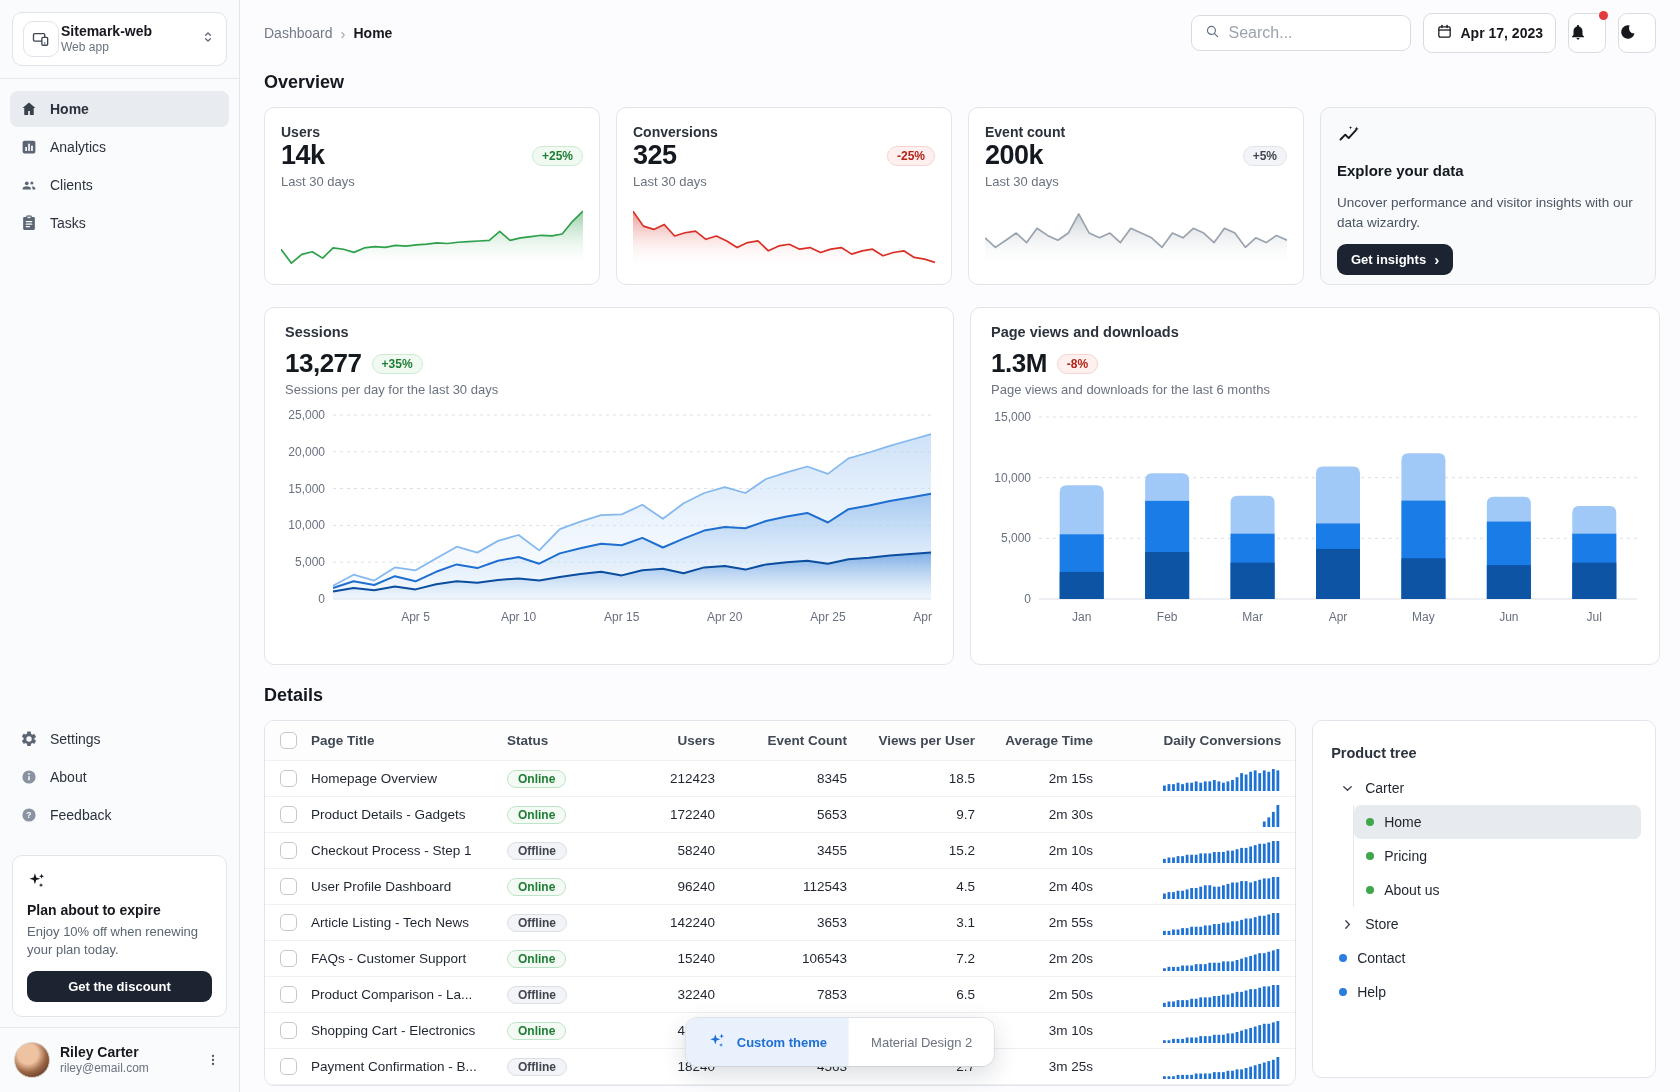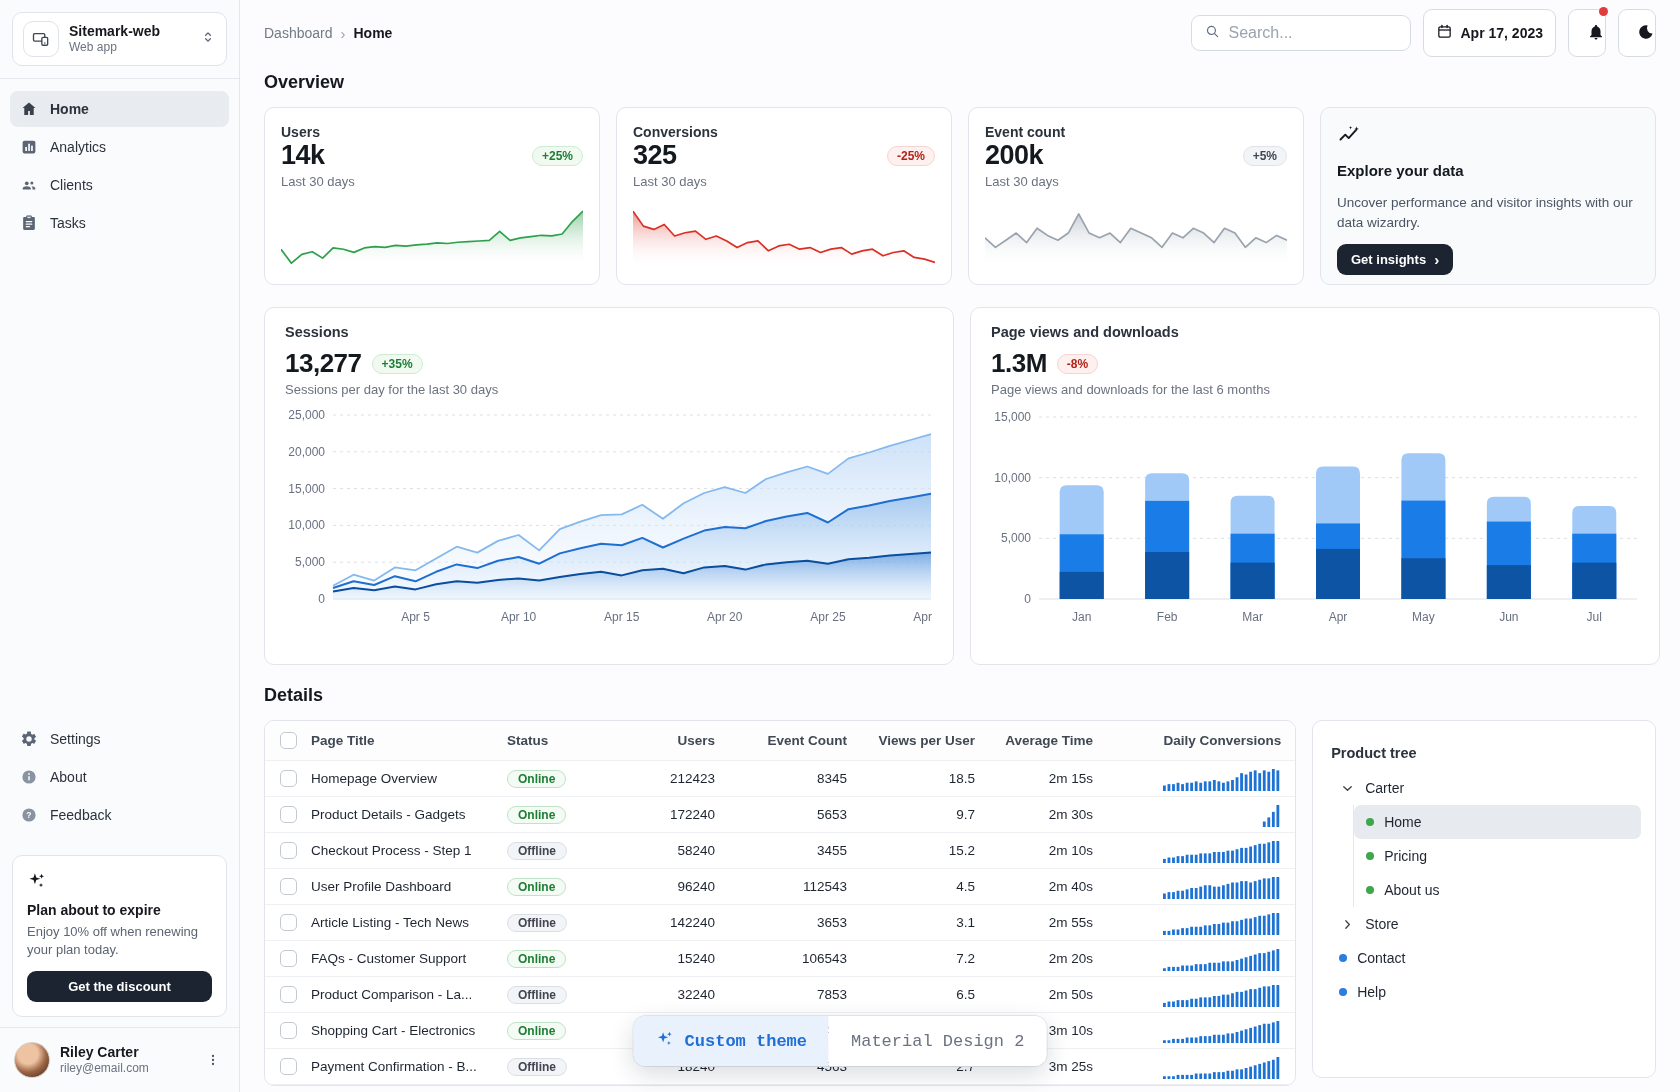--- a/index.html
+++ b/index.html
@@ -1,21 +1,21 @@
 <!DOCTYPE html>
 <html><head>
 <meta charset="utf-8">
 <style>
   * { margin:0; padding:0; box-sizing:border-box; }
   html,body { width:1680px; height:1092px; overflow:hidden; font-family:"Liberation Sans", sans-serif; background:#fcfcfe; color:#1f2530; }
   .app { display:flex; width:100%; height:100%; }
 
   
   .sidebar { width:240px; min-width:240px; height:100%; background:#fafbfd; border-right:1px solid #e3e7ed; display:flex; flex-direction:column; }
-  .app-select { margin:12px; padding:8px 10px; background:#fff; border:1px solid #dfe3ea; border-radius:10px; display:flex; align-items:center; gap:10px; cursor:pointer; }
+  .app-select { margin:12px; padding:8px 10px; background:#fff; border:1px solid #dfe3ea; border-radius:10px; display:flex; align-items:center; gap:2px; cursor:pointer; }
   .app-icon { width:36px; height:36px; border:1px solid #dfe3ea; border-radius:10px; display:flex; align-items:center; justify-content:center; background:#fff; }
   .app-meta { flex:1; line-height:1.25; }
   .app-name { font-size:14px; font-weight:700; color:#16181d; }
   .app-type { font-size:12px; color:#6b7280; }
   .sb-divider { border-top:1px solid #e5e8ee; }
   .navs { padding:12px 10px; display:flex; flex-direction:column; gap:2px; }
   .nav-item { display:flex; align-items:center; gap:12px; height:36px; padding:0 10px; border-radius:8px; font-size:14px; color:#2b323d; cursor:pointer; }
   .nav-item.active { background:#e8ebef; font-weight:600; }
   .nicon { width:18px; height:18px; display:flex; align-items:center; justify-content:center; }
   .sb-spacer { flex:1; }
@@ -35,21 +35,21 @@
   main { flex:1; padding:0 24px; display:flex; flex-direction:column; overflow:hidden; }
   .topbar { display:flex; align-items:center; justify-content:space-between; margin-top:14px; height:38px; }
   .breadcrumb { display:flex; align-items:center; gap:8px; font-size:14px; }
   .bc-root { color:#717a86; cursor:pointer; }
   .bc-sep { color:#9aa3ae; font-size:15px; }
   .bc-current { color:#16181d; font-weight:700; }
   .topbar-actions { display:flex; align-items:center; gap:12px; }
   .search-box { display:flex; align-items:center; gap:8px; width:220px; height:36px; padding:0 12px; border:1px solid #d7dce3; border-radius:9px; background:#fff; }
   .search-box input { border:none; outline:none; flex:1; font-size:16px; font-family:inherit; background:transparent; color:#1f2530; }
   .search-box input::placeholder { color:#9aa3af; }
-  .icon-btn, .date-btn { height:48px; border:1px solid #d7dce3; border-radius:9px; background:#fff; display:flex; align-items:center; justify-content:flex-end; cursor:pointer; font-family:inherit; }
+  .icon-btn, .date-btn { height:40px; border:1px solid #d7dce3; border-radius:9px; background:#fff; display:flex; align-items:center; justify-content:space-between; cursor:pointer; font-family:inherit; }
   .icon-btn { width:38px; position:relative; }
   .date-btn { gap:8px; padding:0 12px; font-size:14px; font-weight:600; color:#16181d; }
   .notif-dot { position:absolute; top:-3px; right:-3px; width:9px; height:9px; border-radius:50%; background:#e23b3b; }
 
   .section-h { font-size:18px; font-weight:700; color:#14181f; margin:20px 0 14px; }
 
   
   .stat-row { display:flex; gap:16px; }
   .card { background:#fff; border:1px solid #e1e5eb; border-radius:10px; }
   .stat-card { flex:1; height:178px; padding:16px; display:flex; flex-direction:column; }
@@ -98,21 +98,21 @@
   .tree-item.selected { background:#e7eaee; }
   .tree-children { margin-left:26px; border-left:1px solid #e4e7ec; }
   .tree-children .tree-item { padding-left:12px; }
   .tdot { width:8px; height:8px; border-radius:50%; }
   .tdot-green { background:#3fa64b; }
   .tdot-blue { background:#2a7de1; }
   .tchev { width:16px; height:16px; display:flex; align-items:center; justify-content:center; }
 
   
   .theme-toggle { position:fixed; left:50%; transform:translateX(-50%); bottom:26px; display:flex; border-radius:12px; overflow:hidden; box-shadow:0 8px 24px rgba(20,30,50,.16), 0 0 0 1px #e7eaf0; z-index:50; }
-  .tt-seg { display:flex; align-items:center; gap:10px; padding:13px 22px; font-size:17px; cursor:pointer; font-family:Liberation Mono, monospace; border:none; }
+  .tt-seg { display:flex; align-items:center; gap:10px; padding:13px 22px; font-size:13px; cursor:pointer; font-family:Liberation Sans, sans-serif; border:none; }
   .tt-selected { background:#e9f1fd; color:#1f6fd4; font-weight:600; }
   .tt-plain { background:#fff; color:#6b7280; }
 
   text { font-family:"Liberation Sans", sans-serif; }
 </style>
 </head>
 <body>
 
 <div class="app">
 

